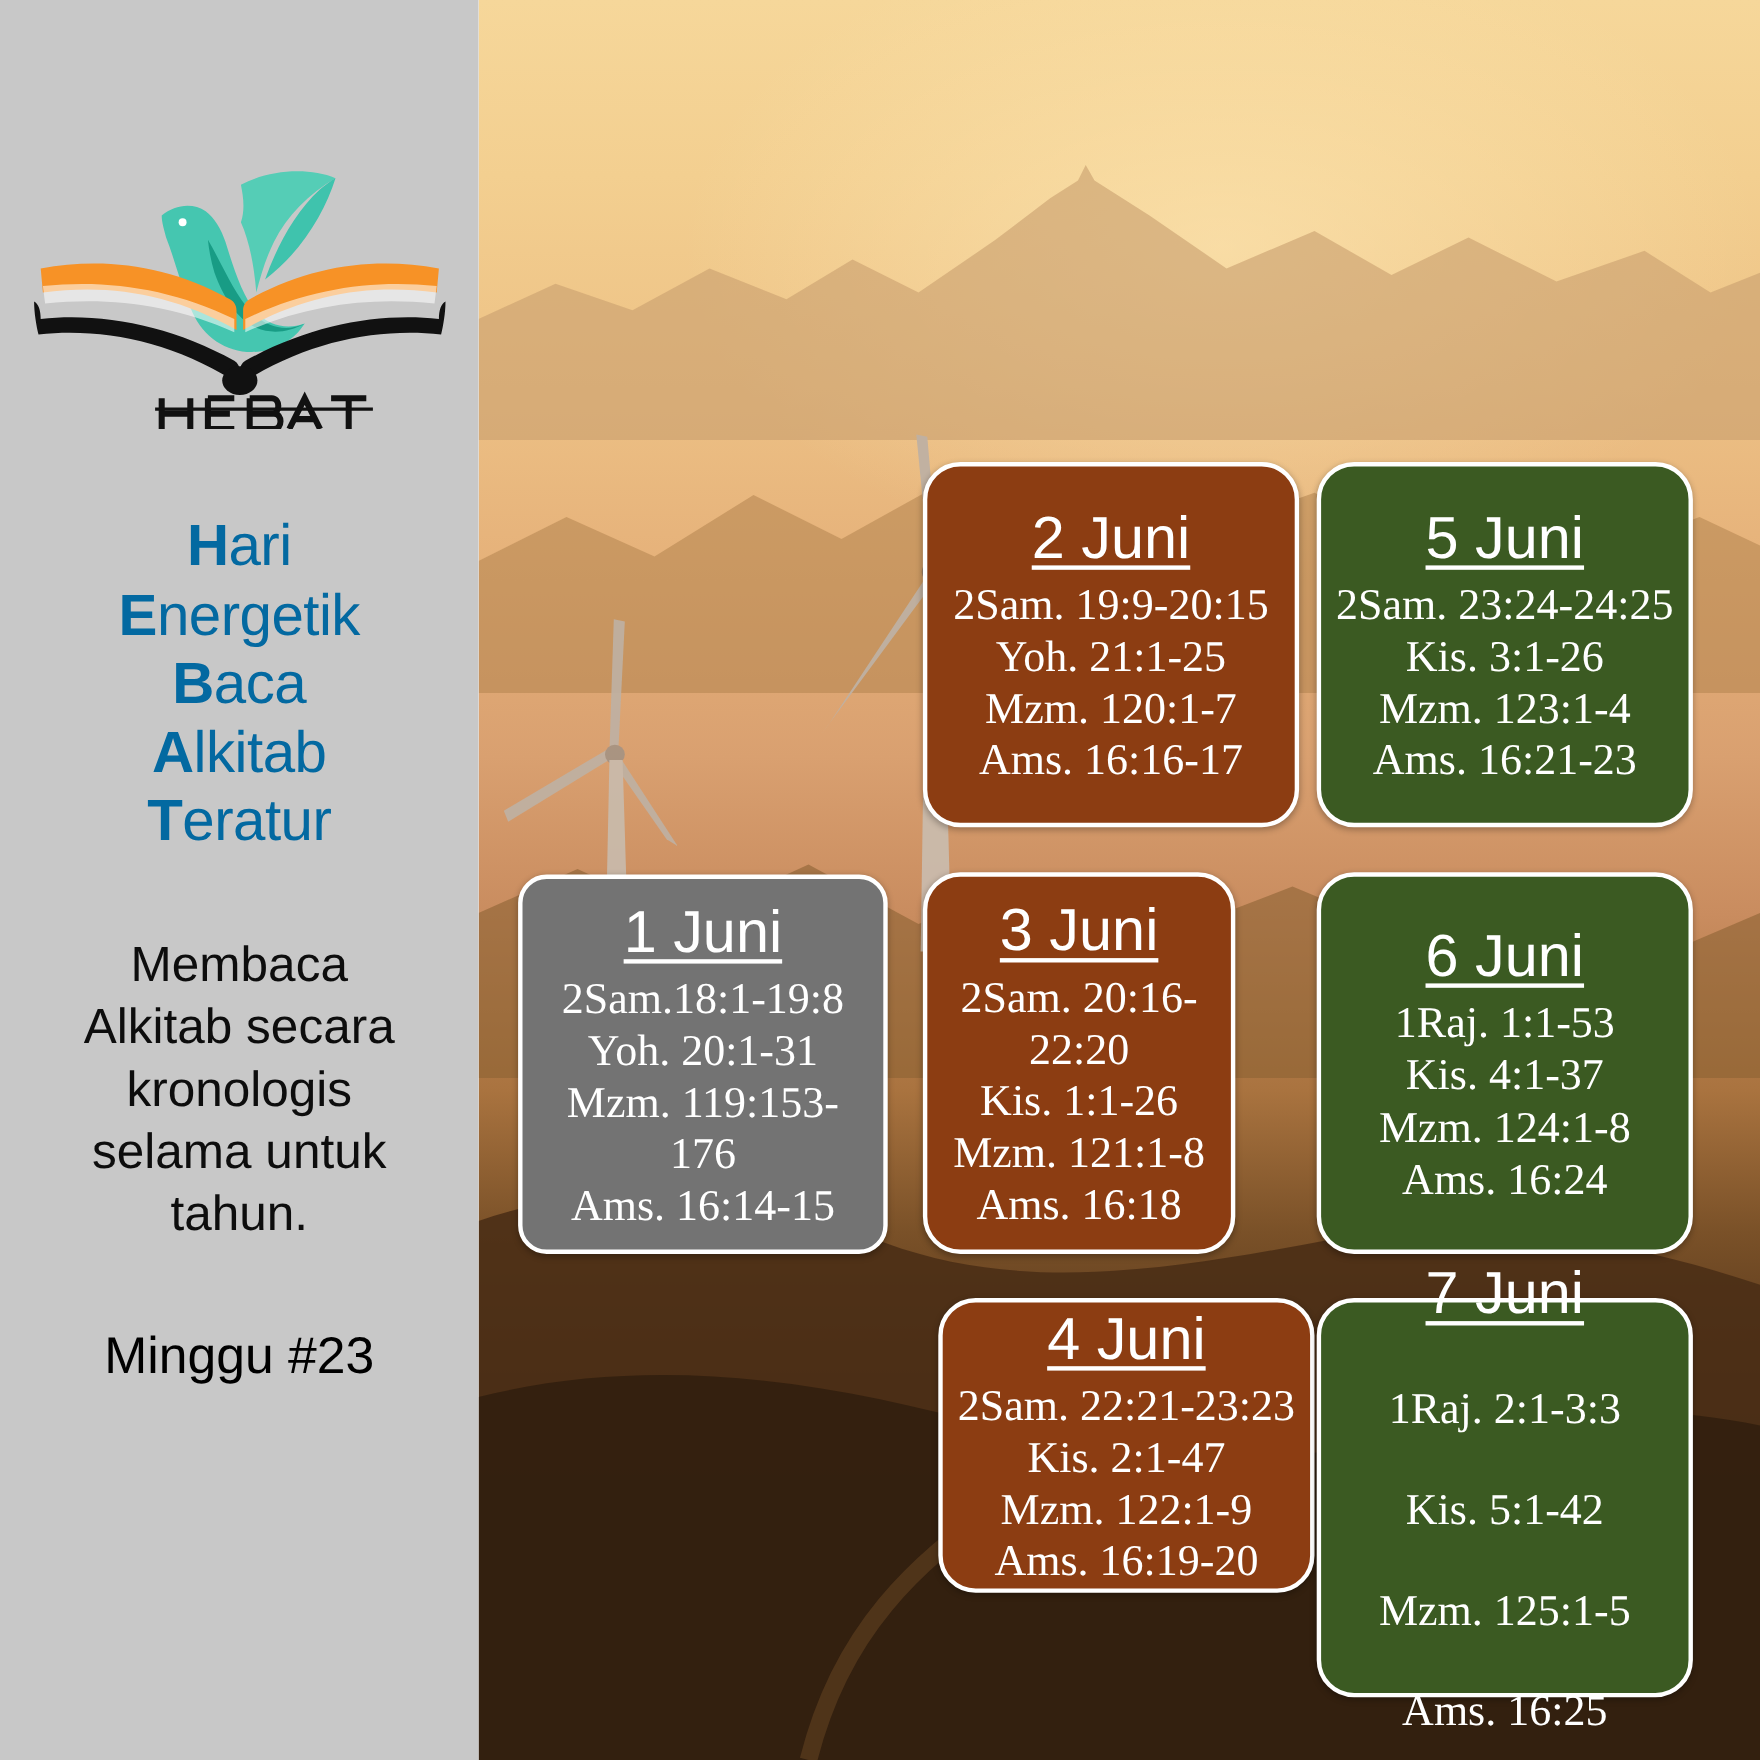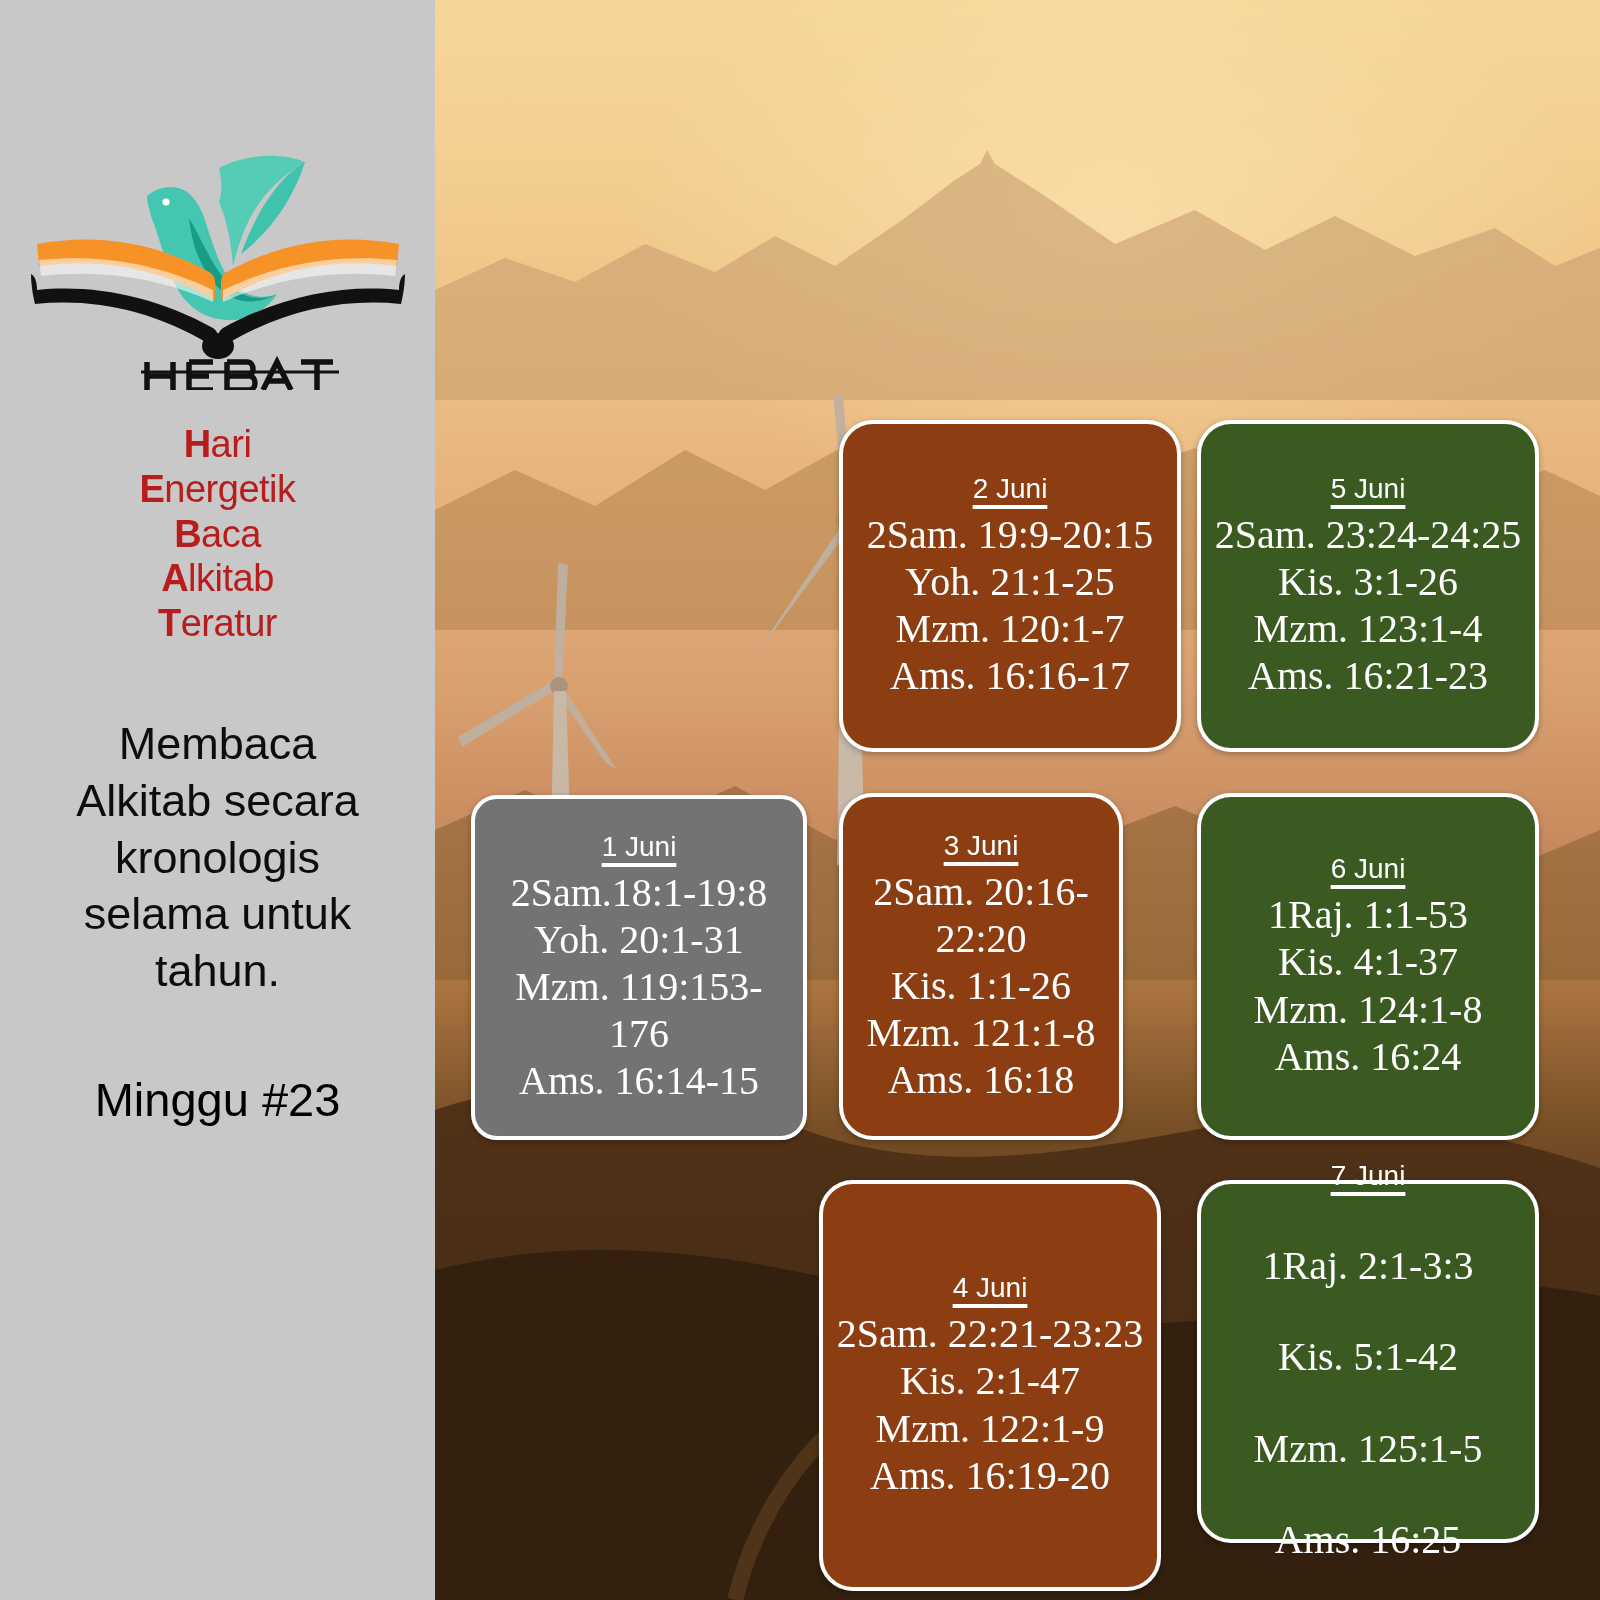--- a/index.html
+++ b/index.html
@@ -41,25 +41,25 @@
     width: 400px;
     height: 250px;
     display: flex;
     flex-direction: column;
     align-items: center;
     justify-content: flex-start;
   }
   .logo-svg { display: block; }
 
   .acronym {
-    margin-top: 22px;
+    margin-top: 66px;
     text-align: center;
     line-height: 1.18;
-    color: #b91c1c;
-    font-size: 38px;
+    color: #0369a1;
+    font-size: 53px;
     font-weight: 400;
     letter-spacing: -0.5px;
   }
   .acronym .ln { display: block; white-space: nowrap; }
   .acronym b { font-weight: 700; }
 
   .desc {
     margin-top: 70px;
     text-align: center;
     color: #0d0d0d;
@@ -142,21 +142,21 @@
     color: #ffffff;
     text-align: center;
     display: flex;
     flex-direction: column;
     align-items: center;
     justify-content: center;
     padding: 10px 12px;
     box-shadow: 0 2px 6px rgba(0,0,0,0.28);
   }
   .card .day {
-    font-size: 28px;
+    font-size: 54px;
     font-weight: 400;
     text-decoration: underline;
     text-underline-offset: 7px;
     text-decoration-thickness: 4px;
     margin-bottom: 6px;
     white-space: nowrap;
   }
   .card .ref {
     font-size: 40px;
     font-weight: 400;
@@ -164,21 +164,21 @@
     font-family: Liberation Serif, serif;
   }
   .c-brown { background: #8c3d12; }
   .c-green { background: #3b5a22; }
   .c-gray  { background: #737373; border-radius: 26px; }
 
   
   .card-1 { left: 36px;  top: 795px;  width: 336px; height: 345px; }
   .card-2 { left: 404px; top: 420px;  width: 342px; height: 332px; }
   .card-3 { left: 404px; top: 793px;  width: 284px; height: 347px; }
-  .card-4 { left: 384px; top: 1180px; width: 342px; height: 411px; }
+  .card-4 { left: 418px; top: 1180px; width: 342px; height: 268px; }
   .card-5 { left: 762px; top: 420px;  width: 342px; height: 332px; }
   .card-6 { left: 762px; top: 793px;  width: 342px; height: 347px; }
   .card-7 { left: 762px; top: 1180px; width: 342px; height: 363px; gap: 44px; }
 </style>
 </head>
 <body>
 
 <div id="poster">
 
   <aside class="sidebar">

